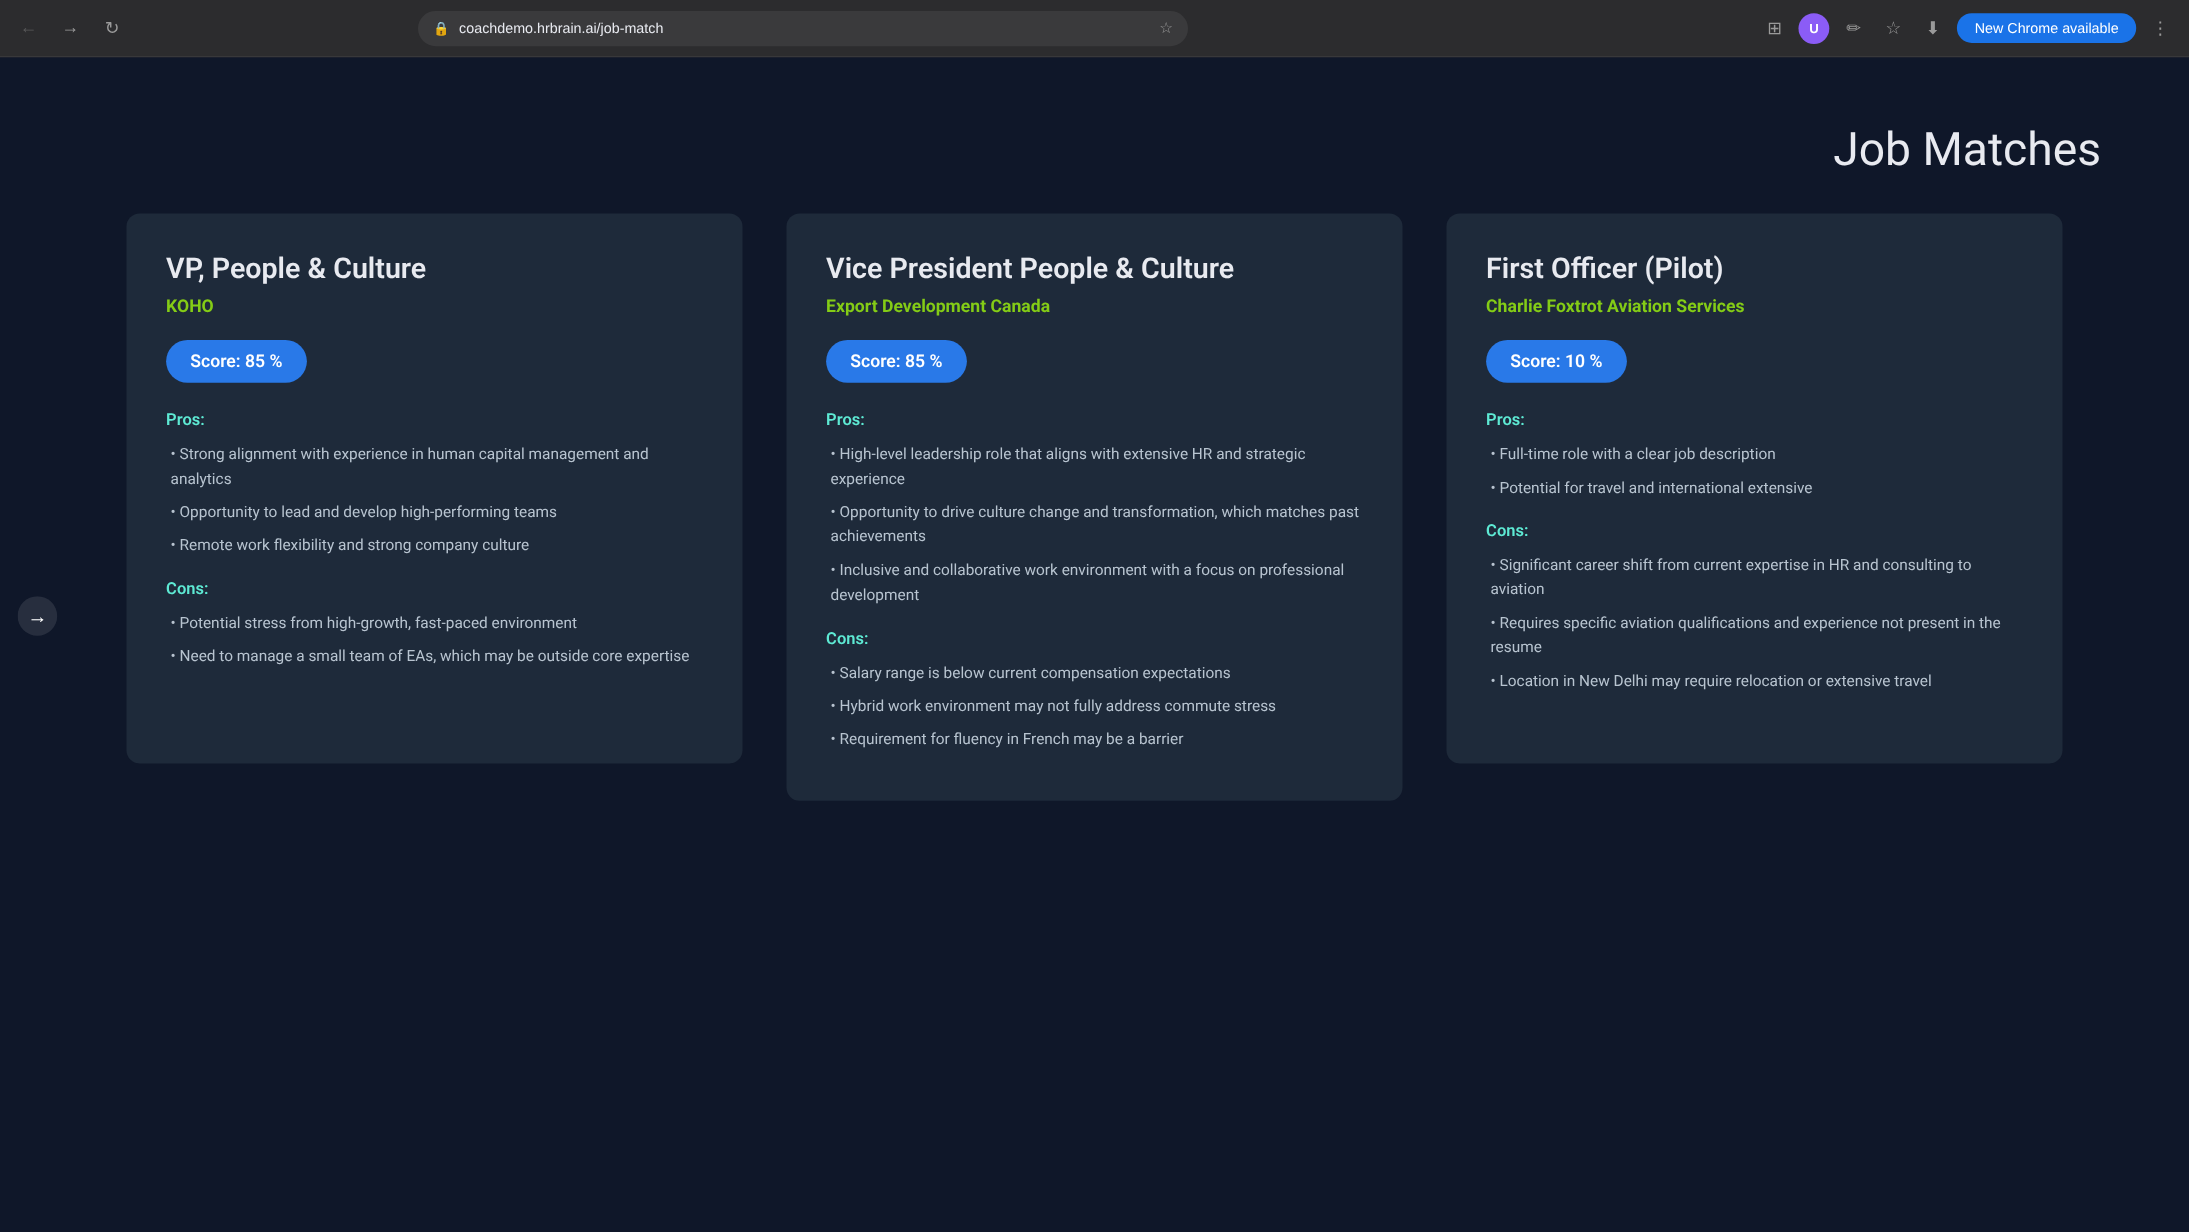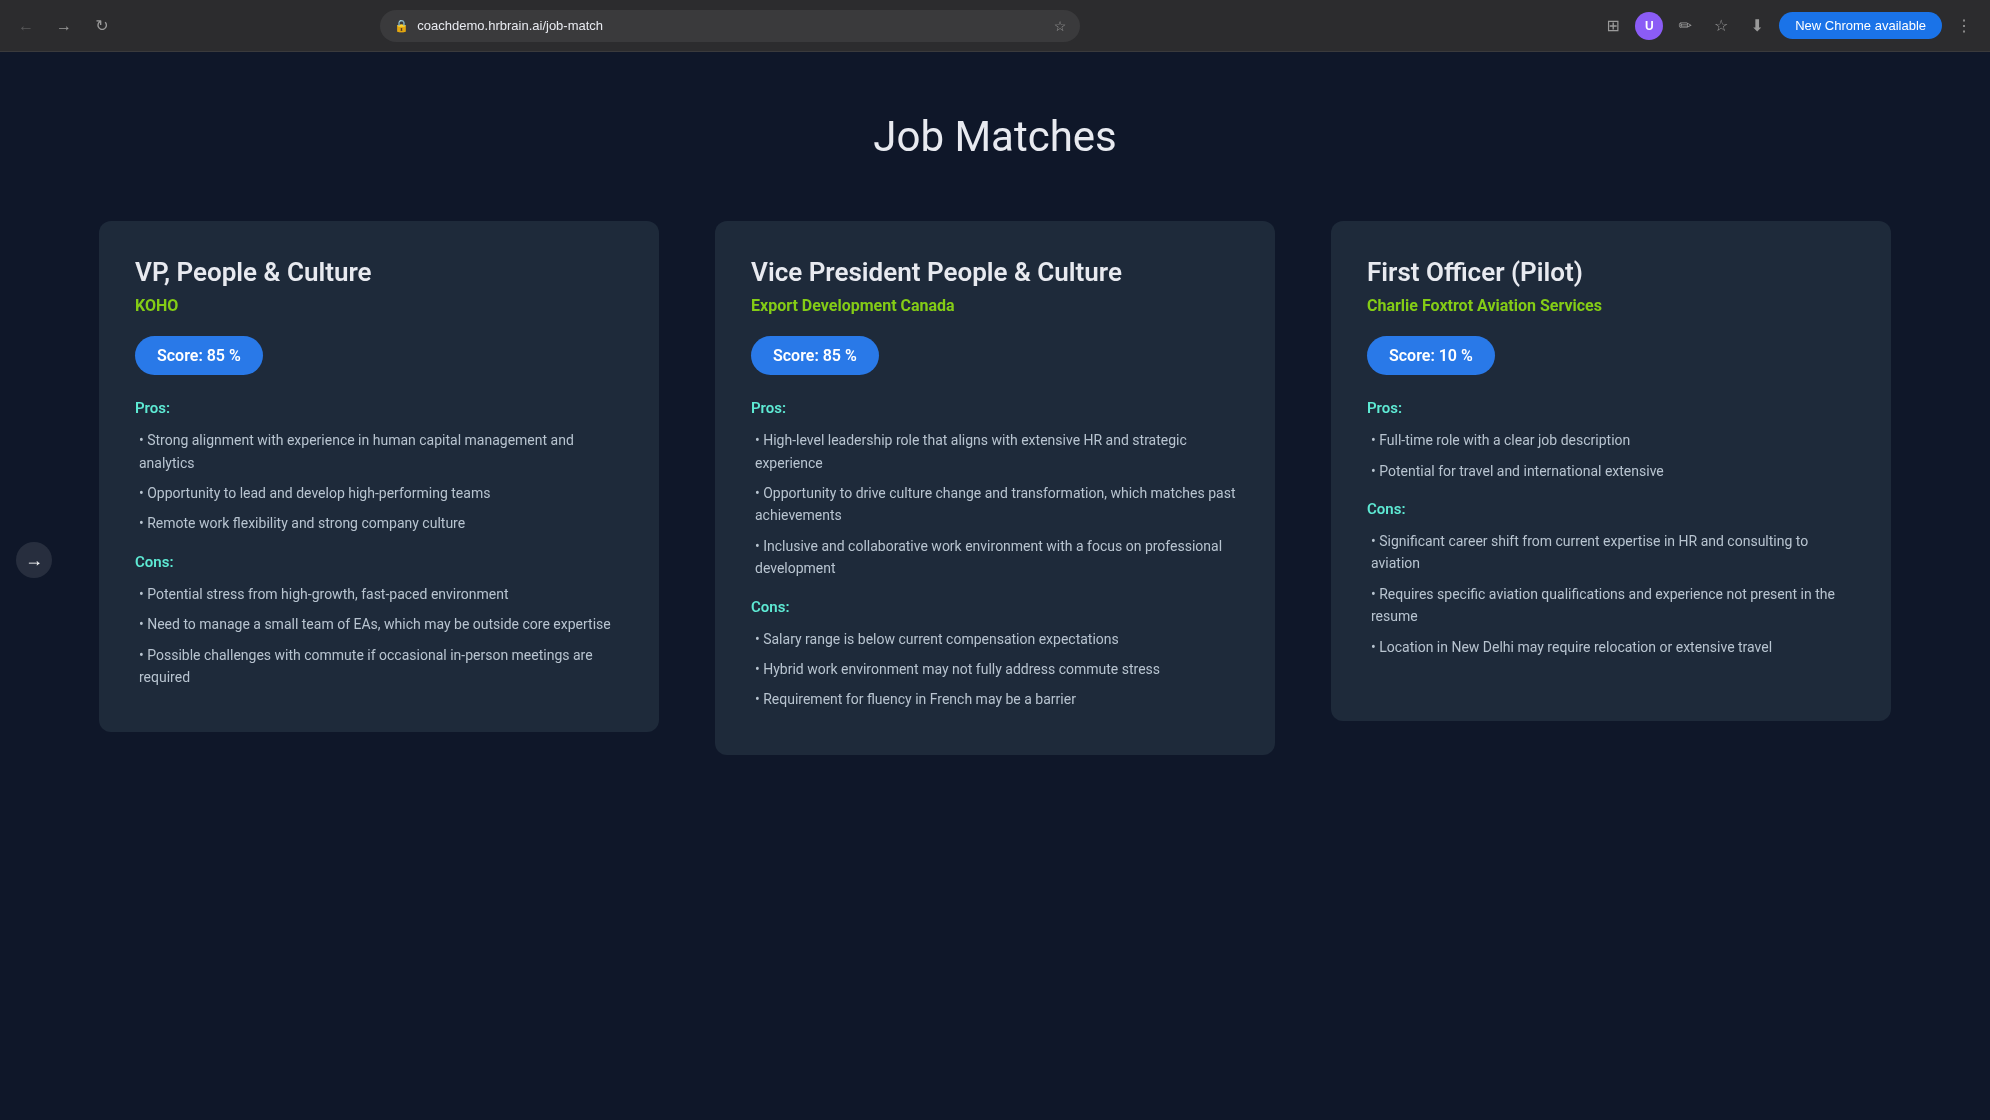--- a/index.html
+++ b/index.html
@@ -128,30 +128,30 @@
       z-index: 10;
     }
 
     
     .main-content {
       padding: 60px 80px;
       min-height: 1068px;
     }
 
     .page-title {
-      text-align: center;
+      text-align: right;
       font-size: 42px;
       font-weight: 400;
       color: #e8eaf0;
-      margin-bottom: 60px;
+      margin-bottom: 33px;
     }
 
     .cards-container {
       display: flex;
-      gap: 56px;
+      gap: 40px;
       justify-content: center;
       align-items: flex-start;
     }
 
     .job-card {
       background: #1e2a3a;
       border-radius: 12px;
       padding: 36px;
       flex: 1;
       max-width: 560px;
@@ -243,21 +243,20 @@
       <div class="company-name">KOHO</div>
       <div class="score-badge">Score: 85 %</div>
       <div class="section-label">Pros:</div>
       <div class="bullet-item">• Strong alignment with experience in human capital management and analytics</div>
       <div class="bullet-item">• Opportunity to lead and develop high-performing teams</div>
       <div class="bullet-item">• Remote work flexibility and strong company culture</div>
       <div class="cons-section">
         <div class="section-label">Cons:</div>
         <div class="bullet-item">• Potential stress from high-growth, fast-paced environment</div>
         <div class="bullet-item">• Need to manage a small team of EAs, which may be outside core expertise</div>
-        <div class="bullet-item">• Possible challenges with commute if occasional in-person meetings are required</div>
       </div>
     </div>
 
     <div class="job-card">
       <div class="job-title">Vice President People &amp; Culture</div>
       <div class="company-name">Export Development Canada</div>
       <div class="score-badge">Score: 85 %</div>
       <div class="section-label">Pros:</div>
       <div class="bullet-item">• High-level leadership role that aligns with extensive HR and strategic experience</div>
       <div class="bullet-item">• Opportunity to drive culture change and transformation, which matches past achievements</div>

